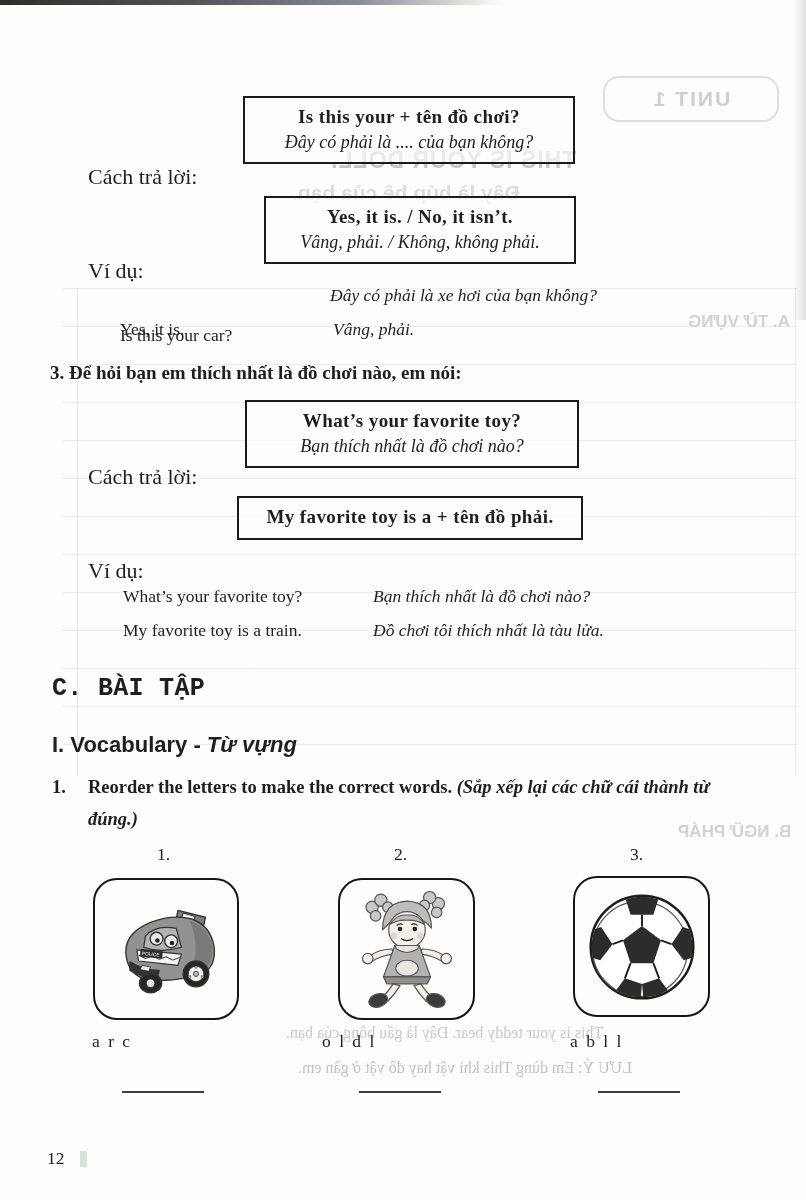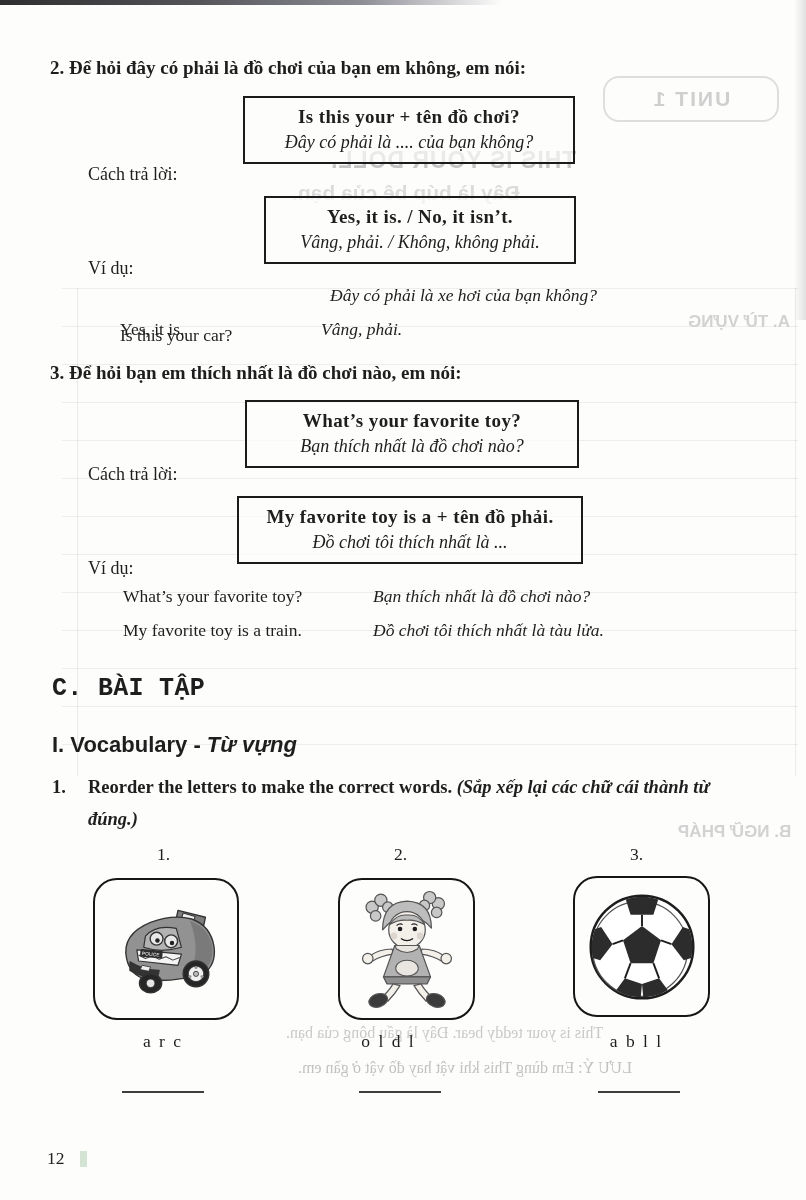--- a/index.html
+++ b/index.html
@@ -27,41 +27,41 @@
   .bleed-badge { left:603px; top:76px; width:172px; height:42px; border:2px solid #dedede;
     border-radius:16px; color:#cfcfcf; font-weight:bold; font-size:21px; letter-spacing:2px;
     display:flex; align-items:center; justify-content:center; }
   .bleed-title-en { left:330px; top:147px; font-size:23px; font-weight:bold; color:#c5c5c5; letter-spacing:1px; }
   .bleed-title-vi { left:292px; top:181px; font-size:21px; font-weight:bold; color:#dcdcdc; }
   .bleed-side { font-size:17px; font-weight:bold; color:#d2d2d2; }
   .bleed-serif { font-family:"Liberation Serif", serif; }
 
   
   .h-num { font-size:19px; font-weight:bold; width:724px; }
-  .label { font-size:18px; }
+  .label { font-size:22px; }
   .rule-box { position:absolute; border:2px solid #1b1b1b; text-align:center;
     padding:6px 6px 8px; background:rgba(253,253,252,.65); }
   .rule-en { font-size:19px; font-weight:bold; letter-spacing:.4px; line-height:1.35; }
   .rule-vi { font-size:18px; font-style:italic; line-height:1.35; }
   .ex-en { font-size:17.5px; }
   .ex-vi { font-size:17.5px; font-style:italic;text-align:center; }
 
   .c-heading { font-family:Liberation Mono, monospace; font-weight:bold; font-size:25px; letter-spacing:.3px; }
   .v-heading { font-family:"Liberation Sans", sans-serif; font-weight:bold; font-size:22px; }
   .v-heading .it { font-style:italic; }
 
   .ex1 { left:52px; top:772px; width:666px; padding-left:36px; box-sizing:border-box;
     font-size:18.5px; font-weight:bold; line-height:1.72; }
   .ex1-num { position:absolute; left:0; top:0; }
   .ex1 .it { font-style:italic; }
 
   .item-num { font-size:17.5px; }
   .img-box { position:absolute; border:2.5px solid #161616; border-radius:24px;
     display:flex; align-items:center; justify-content:center; background:#fdfdfc; }
-  .letters { position:absolute; top:1031px; font-size:17.5px; letter-spacing:2px; text-align:center; }
+  .letters { position:absolute; top:1031px; font-size:17.5px; letter-spacing:2px; text-align:left; }
   .ansline { position:absolute; top:1091px; width:82px; border-top:2px solid #3e3e3e; }
   .pagenum { position:absolute; left:47px; top:1148px; font-size:17.5px; }
 </style>
 </head>
 <body>
 
 <div class="page">
 
   <div class="scan-strip"></div>
   <div class="edge-shade"></div>
@@ -69,52 +69,50 @@
   <div class="bleed-vline" style="left:77px; top:288px; height:488px;"></div>
   <div class="bleed-vline" style="left:795px; top:288px; height:488px;"></div>
   <div class="bleed bleed-badge">UNIT 1</div>
   <div class="bleed bleed-title-en">THIS IS YOUR DOLL.</div>
   <div class="bleed bleed-title-vi">Đây là búp bê của bạn.</div>
   <div class="bleed bleed-side" style="left:688px; top:312px;">A. TỪ VỰNG</div>
   <div class="bleed bleed-side" style="left:678px; top:822px;">B. NGỮ PHÁP</div>
   <div class="bleed bleed-serif" style="left:286px; top:1024px; font-size:16px; color:#c9c9c9;">This is your teddy bear. Đây là gấu bông của bạn.</div>
   <div class="bleed bleed-serif" style="left:298px; top:1059px; font-size:16px; color:#c2c2c2;">LƯU Ý: Em dùng This khi vật hay đồ vật ở gần em.</div>
 
-  <div class="abs h-num" style="left:50px; top:57px;">2. Để hỏi đây có phải là đồ chơi của bạn em không, em nói:</div>
 
   <div class="rule-box" style="left:243px; top:96px; width:316px;">
     <div class="rule-en">Is this your + tên đồ chơi?</div>
     <div class="rule-vi">Đây có phải là .... của bạn không?</div>
   </div>
 
   <div class="abs label" style="left:88px; top:164px;">Cách trả lời:</div>
 
   <div class="rule-box" style="left:264px; top:196px; width:296px;">
     <div class="rule-en">Yes, it is. / No, it isn’t.</div>
     <div class="rule-vi">Vâng, phải. / Không, không phải.</div>
   </div>
 
   <div class="abs label" style="left:88px; top:258px;">Ví dụ:</div>
   <div class="abs ex-en" style="left:120px; top:285px;margin-top:40px;">Is this your car?</div>
   <div class="abs ex-vi" style="left:330px; top:285px;">Đây có phải là xe hơi của bạn không?</div>
   <div class="abs ex-en" style="left:120px; top:319px;">Yes, it is.</div>
-  <div class="abs ex-vi" style="left:321px; top:319px;">Vâng, phải.</div>
+  <div class="abs ex-vi" style="left:333px; top:319px;">Vâng, phải.</div>
 
   <div class="abs h-num" style="left:50px; top:362px;">3. Để hỏi bạn em thích nhất là đồ chơi nào, em nói:</div>
 
   <div class="rule-box" style="left:245px; top:400px; width:318px;">
     <div class="rule-en">What’s your favorite toy?</div>
     <div class="rule-vi">Bạn thích nhất là đồ chơi nào?</div>
   </div>
 
   <div class="abs label" style="left:88px; top:464px;">Cách trả lời:</div>
 
   <div class="rule-box" style="left:237px; top:496px; width:330px;">
     <div class="rule-en">My favorite toy is a + tên đồ phải.</div>
-    <div class="rule-vi">Đồ chơi tôi thích nhất là ...</div>
   </div>
 
   <div class="abs label" style="left:88px; top:558px;">Ví dụ:</div>
   <div class="abs ex-en" style="left:123px; top:586px;">What’s your favorite toy?</div>
   <div class="abs ex-vi" style="left:373px; top:586px;">Bạn thích nhất là đồ chơi nào?</div>
   <div class="abs ex-en" style="left:123px; top:620px;">My favorite toy is a train.</div>
   <div class="abs ex-vi" style="left:373px; top:620px;">Đồ chơi tôi thích nhất là tàu lửa.</div>
 
   <div class="abs c-heading" style="left:52px; top:674px;">C. BÀI TẬP</div>
   <div class="abs v-heading" style="left:52px; top:732px;"><span>I. Vocabulary - </span><span class="it">Từ vựng</span></div>

